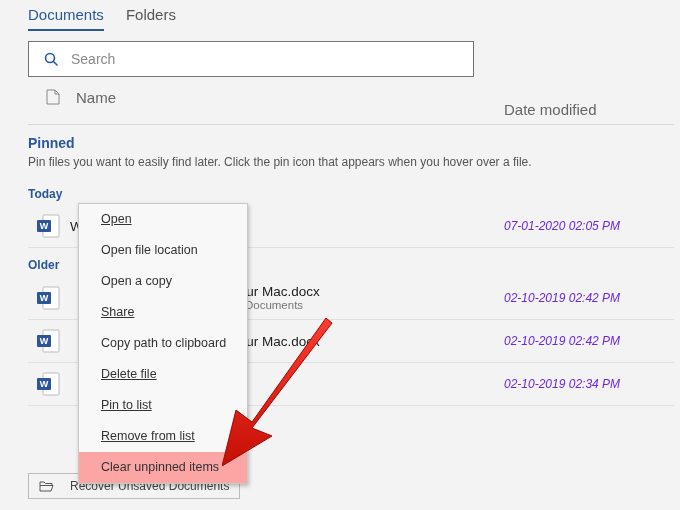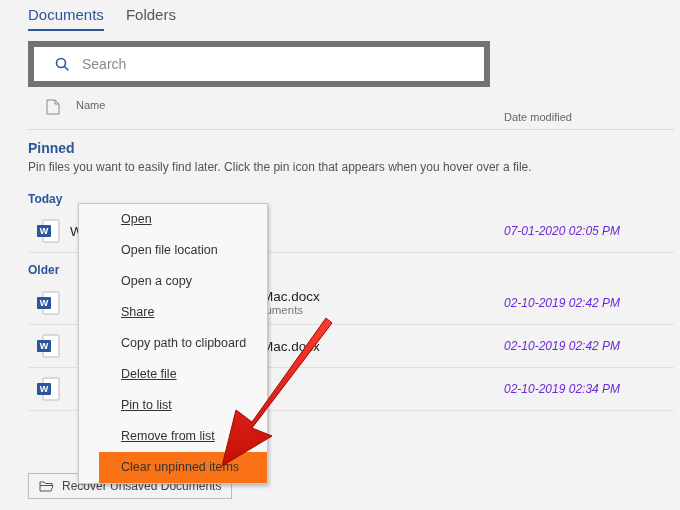--- a/index.html
+++ b/index.html
@@ -33,34 +33,34 @@
     color: #2b579a;
     border-bottom: 2px solid #2b579a;
     font-weight: 400;
   }
   
   .search {
     margin-top: 10px;
     width: 430px;
     height: 34px;
     background: white;
-    border: 6px solid #737373;
+    border: 1px solid #737373;
     display: flex;
     align-items: center;
-    padding-left: 20px;
+    padding-left: 14px;
     color: #777;
   }
   .search svg { margin-right: 12px; }
   .search span { font-size: 14px; color: #8a8a8a; font-style: normal;}
   
   .list-header {
     display: flex;
     padding: 12px 0 6px 18px;
     color: #666;
-    font-size: 11px;
+    font-size: 15px;
     border-bottom: 1px solid #d8d8d8;
     margin-right: 6px;
   }
   .col-icon { width: 30px; }
   .col-name { flex: 1; }
   .col-date { width: 170px; margin-top: 12px; }
   
   .section-title {
     color: #2b579a;
     font-size: 14px;
@@ -93,41 +93,40 @@
   
   .ctx {
     position: absolute;
     left: 78px;
     top: 203px;
     width: 168px;
     background: #f8f8f8;
     border: 1px solid #c8c8c8;
     box-shadow: 1px 2px 4px rgba(0,0,0,0.25);
     z-index: 10;
-    padding-left: 20px;
   }
   .ctx .mi {
     padding: 8px 12px 8px 22px;
     font-size: 12.5px;
     color: #333;
     cursor: default;
     border-bottom: 1px solid rgba(0,0,0,0.0);
   }
   .ctx .mi.underlined { text-decoration: underline; }
   .ctx .mi.highlight {
-    background: #f97316;
+    background: #fca5a5;
   }
   
   .recover {
     position: absolute;
     left: 28px;
     top: 473px;
     display: inline-flex;
     align-items: center;
-    gap: 8px;
+    gap: 16px;
     border: 1px solid #bcbcbc;
     background: #f3f3f3;
     padding: 5px 10px;
     font-size: 12px;
     color: #444;
   }
   
   .arrow {
     position: absolute;
     left: 222px;

